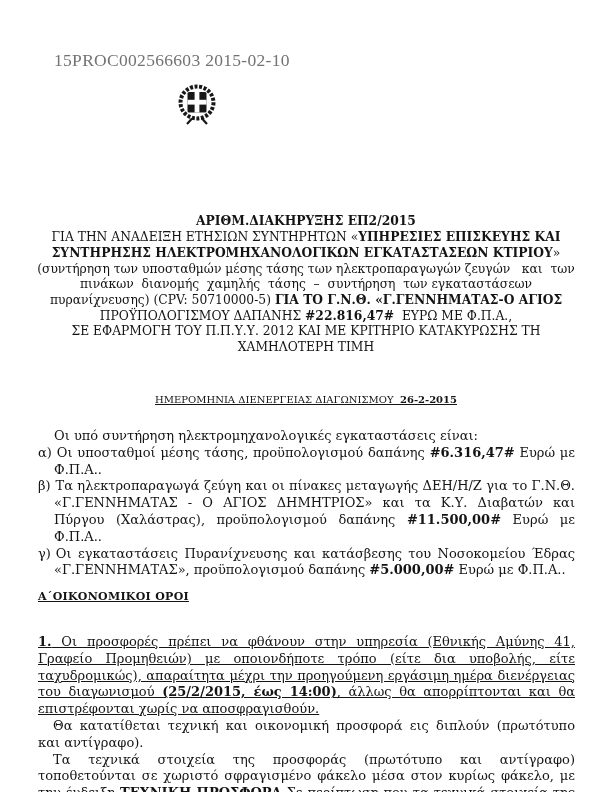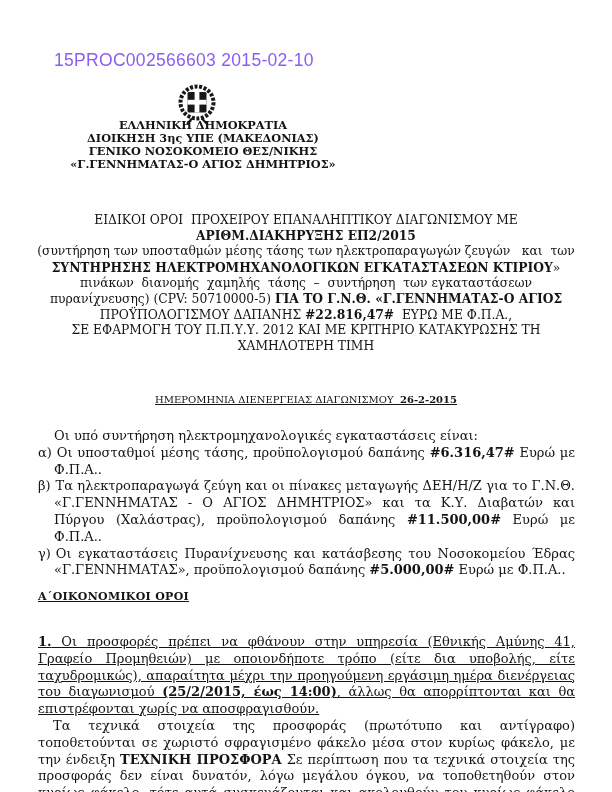--- a/index.html
+++ b/index.html
@@ -9,23 +9,23 @@
     height: 792px;
     background: #ffffff;
     font-family: "DejaVu Serif", "Liberation Serif", serif;
     color: #141414;
     overflow: hidden;
   }
   .watermark {
     position: absolute;
     top: 50px;
     left: 54px;
-    font-family: Liberation Sans, sans-serif;
+    font-family: Liberation Serif, serif;
     font-size: 17.5px;
-    color: #8b5cf6;
+    color: #737373;
     letter-spacing: 0.3px;
     white-space: pre;
   }
   .emblem {
     position: absolute;
     top: 82px;
     left: 172px;
     width: 50px;
     height: 44px;
   }
@@ -94,32 +94,26 @@
   <div class="emblem">
     <svg viewBox="0 0 50 44" width="50" height="44" aria-hidden="true">
       <ellipse cx="25" cy="20.5" rx="16.5" ry="16" fill="none" stroke="#181818" stroke-width="4" stroke-dasharray="3 1.6"></ellipse>
       <path d="M20 36.5 L15 42 M30 36.5 L35 42" stroke="#181818" stroke-width="2.2" fill="none"></path>
       <rect x="15.5" y="10" width="19" height="20.5" rx="1.5" fill="#181818"></rect>
       <rect x="22.6" y="10" width="4.8" height="20.5" fill="#ffffff"></rect>
       <rect x="15.5" y="17.8" width="19" height="4.8" fill="#ffffff"></rect>
     </svg>
   </div>
 
-  <div class="gov-header">
-    <div>ΕΛΛΗΝΙΚΗ ΔΗΜΟΚΡΑΤΙΑ</div>
-    <div>ΔΙΟΙΚΗΣΗ 3ης ΥΠΕ (ΜΑΚΕΔΟΝΙΑΣ)</div>
-    <div>ΓΕΝΙΚΟ ΝΟΣΟΚΟΜΕΙΟ ΘΕΣ/ΝΙΚΗΣ</div>
-    <div>«Γ.ΓΕΝΝΗΜΑΤΑΣ-Ο ΑΓΙΟΣ ΔΗΜΗΤΡΙΟΣ»</div>
-  </div>
 
   <div class="title-block">
-    <div class="rline"><span>ΕΙΔΙΚΟΙ ΟΡΟΙ  ΠΡΟΧΕΙΡΟΥ ΕΠΑΝΑΛΗΠΤΙΚΟΥ ΔΙΑΓΩΝΙΣΜΟΥ ΜΕ</span></div>
     <div class="rline"><span class="b">ΑΡΙΘΜ.ΔΙΑΚΗΡΥΞΗΣ ΕΠ2/2015</span></div>
+    <div class="rline"><span>ΓΙΑ ΤΗΝ ΑΝΑΔΕΙΞΗ ΕΤΗΣΙΩΝ ΣΥΝΤΗΡΗΤΩΝ «</span><span class="b">ΥΠΗΡΕΣΙΕΣ ΕΠΙΣΚΕΥΗΣ ΚΑΙ</span></div>
+    <div class="rline"><span class="b">ΣΥΝΤΗΡΗΣΗΣ ΗΛΕΚΤΡΟΜΗΧΑΝΟΛΟΓΙΚΩΝ ΕΓΚΑΤΑΣΤΑΣΕΩΝ ΚΤΙΡΙΟΥ</span><span>»</span></div>
     <div class="rline"><span>(συντήρηση των υποσταθμών μέσης τάσης των ηλεκτροπαραγωγών ζευγών   και  των</span></div>
-    <div class="rline"><span class="b">ΣΥΝΤΗΡΗΣΗΣ ΗΛΕΚΤΡΟΜΗΧΑΝΟΛΟΓΙΚΩΝ ΕΓΚΑΤΑΣΤΑΣΕΩΝ ΚΤΙΡΙΟΥ</span><span>»</span></div>
     <div class="rline"><span>πινάκων  διανομής  χαμηλής  τάσης  –  συντήρηση  των εγκαταστάσεων</span></div>
     <div class="rline"><span>πυρανίχνευσης) (CPV: 50710000-5) </span><span class="b">ΓΙΑ ΤΟ Γ.Ν.Θ. «Γ.ΓΕΝΝΗΜΑΤΑΣ-Ο ΑΓΙΟΣ</span></div>
     <div class="rline"><span>ΠΡΟΫΠΟΛΟΓΙΣΜΟΥ ΔΑΠΑΝΗΣ </span><span class="b">#22.816,47#</span><span>  ΕΥΡΩ ΜΕ Φ.Π.Α.,</span></div>
     <div class="rline"><span>ΣΕ ΕΦΑΡΜΟΓΗ ΤΟΥ Π.Π.Υ.Υ. 2012 ΚΑΙ ΜΕ ΚΡΙΤΗΡΙΟ ΚΑΤΑΚΥΡΩΣΗΣ ΤΗ</span></div>
     <div class="rline"><span>ΧΑΜΗΛΟΤΕΡΗ ΤΙΜΗ</span></div>
   </div>
 
   <div class="date-block">
     <div class="rline"><span class="u">ΗΜΕΡΟΜΗΝΙΑ ΔΙΕΝΕΡΓΕΙΑΣ ΔΙΑΓΩΝΙΣΜΟΥ  </span><span class="b u">26-2-2015</span></div>
   </div>
@@ -133,16 +127,17 @@
     <div class="list-item">
       <span class="label">β)</span><span><span>Τα ηλεκτροπαραγωγά ζεύγη και οι πίνακες μεταγωγής ΔΕΗ/Η/Ζ για το Γ.Ν.Θ. «Γ.ΓΕΝΝΗΜΑΤΑΣ - Ο ΑΓΙΟΣ ΔΗΜΗΤΡΙΟΣ»  και τα Κ.Υ. Διαβατών και Πύργου (Χαλάστρας), προϋπολογισμού δαπάνης </span><span class="b">#11.500,00#</span><span> Ευρώ με Φ.Π.Α..</span></span>
     </div>
     <div class="list-item">
       <span class="label">γ)</span><span><span>Οι εγκαταστάσεις Πυρανίχνευσης και κατάσβεσης του Νοσοκομείου Έδρας «Γ.ΓΕΝΝΗΜΑΤΑΣ», προϋπολογισμού δαπάνης </span><span class="b">#5.000,00#</span><span> Ευρώ με Φ.Π.Α..</span></span>
     </div>
 
     <div class="section-header">Α΄ΟΙΚΟΝΟΜΙΚΟΙ ΟΡΟΙ</div>
 
     <p class="para first"><span class="b">1.</span><span> Οι προσφορές πρέπει να φθάνουν στην υπηρεσία (Εθνικής Αμύνης 41, Γραφείο Προμηθειών) με οποιονδήποτε τρόπο (είτε δια υποβολής, είτε ταχυδρομικώς), απαραίτητα μέχρι την προηγούμενη εργάσιμη ημέρα διενέργειας του διαγωνισμού </span><span class="b u">(25/2/2015, έως 14:00)</span><span>, άλλως θα απορρίπτονται και θα επιστρέφονται χωρίς να αποσφραγισθούν.</span></p>
+    <p class="para indented"><span>Θα κατατίθεται τεχνική και οικονομική προσφορά εις διπλούν (πρωτότυπο και αντίγραφο).</span></p>
     <p class="para indented"><span>Τα τεχνικά στοιχεία της προσφοράς (πρωτότυπο και αντίγραφο) τοποθετούνται σε χωριστό σφραγισμένο φάκελο μέσα στον κυρίως φάκελο, με την ένδειξη </span><span class="b">ΤΕΧΝΙΚΗ ΠΡΟΣΦΟΡΑ</span><span> Σε περίπτωση που τα τεχνικά στοιχεία της προσφοράς δεν είναι δυνατόν, λόγω μεγάλου όγκου, να τοποθετηθούν στον κυρίως φάκελο, τότε αυτά συσκευάζονται και ακολουθούν τον κυρίως φάκελο με την ένδειξη «Παράρτημα</span></p>
   </div>
 
 </div>
 
 </body></html>

